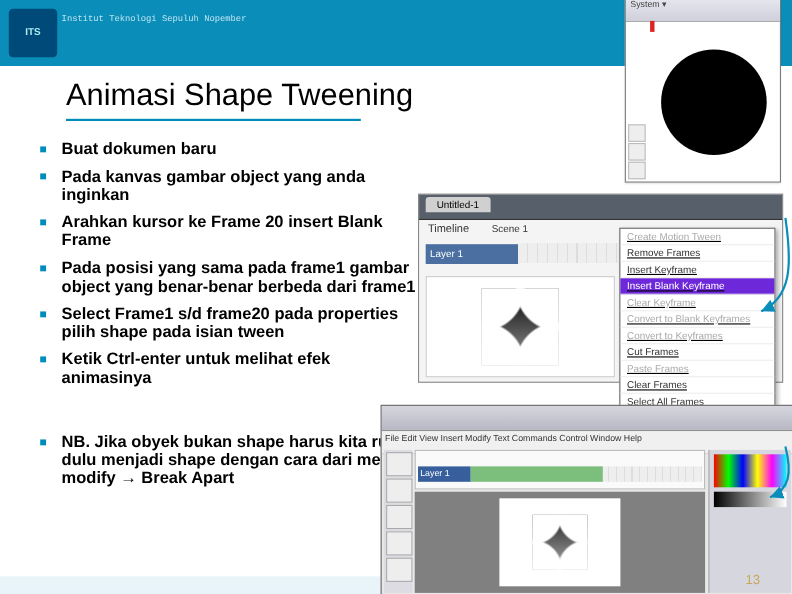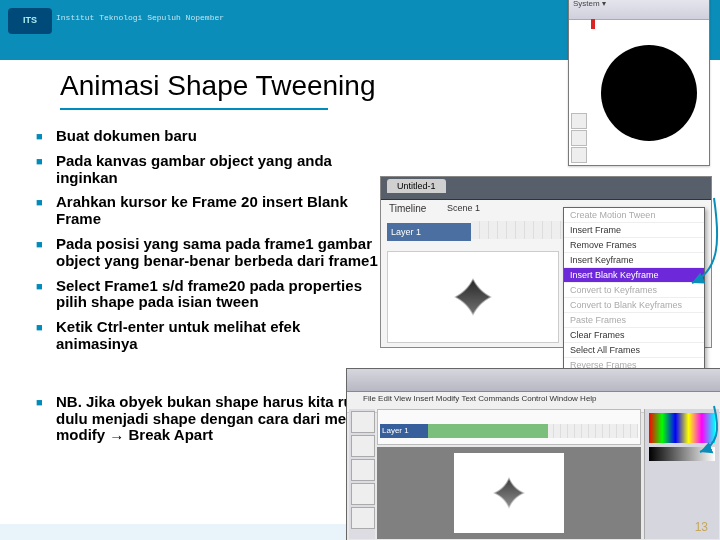--- a/index.html
+++ b/index.html
@@ -1,18 +1,18 @@
 <!DOCTYPE html>
 <html><head>
 <meta charset="utf-8">
 <style>
   body { margin:0; font-family: Arial, Helvetica, sans-serif; background:#fff; }
   .slide { position:relative; width:720px; height:540px; overflow:hidden; }
   .topbar { position:absolute; top:0; left:0; right:0; height:60px; background:#0a8db8; }
-  .logo { position:absolute; top:8px; left:8px; width:44px; height:26px; background:#004a7a; border-radius:4px; display:flex; align-items:center; justify-content:center; color:#aee; font-size:9px; font-weight:bold; text-align:center; line-height:1.1;}
+  .logo { position:absolute; top:8px; left:8px; width:44px; height:44px; background:#004a7a; border-radius:4px; display:flex; align-items:center; justify-content:center; color:#aee; font-size:9px; font-weight:bold; text-align:center; line-height:1.1;}
   .logotxt { position:absolute; top:14px; left:56px; color:#bfe5f2; font-size:8px; line-height:1.1;font-family:Liberation Mono, monospace; }
   h1 { position:absolute; top:70px; left:60px; margin:0; font-size:28px; font-weight:400; color:#000; }
   .underline { position:absolute; top:108px; left:60px; width:268px; height:2px; background:#008cba; }
   ul.bullets { position:absolute; top:128px; left:36px; width:350px; margin:0; padding:0; list-style:none; }
   ul.bullets > li { position:relative; padding-left:20px; font-size:15px; line-height:1.12; margin-bottom:8px; color:#000;font-weight:bold; }
   ul.bullets > li::before { content:"■"; position:absolute; left:0; top:2px; color:#008cba; font-size:11px; }
   ul.bullets > li.gap { margin-top:41px; }
   
   .panelA { position:absolute; top:-4px; right:10px; width:140px; height:168px; background:#fff; border:1px solid #7a7a7a; box-shadow:0 1px 2px rgba(0,0,0,.2);}
   .panelA .hd { height:18px; background:linear-gradient(#e8e8f0,#d0d0dc); border-bottom:1px solid #aaa; font-size:8px; color:#444; padding:2px 4px; }
@@ -20,61 +20,61 @@
   .panelA .tools span{ width:14px; height:14px; background:#eee; border:1px solid #bbb; font-size:8px; text-align:center;}
   .panelA .circ { position:absolute; top:48px; left:32px; width:96px; height:96px; background:#000; border-radius:50%; }
   .panelA .redbar { position:absolute; top:22px; left:22px; width:4px; height:10px; background:#d22;}
   
   .panelB { position:absolute; top:176px; left:380px; width:330px; height:170px; background:#f4f4f4; border:1px solid #888; }
   .panelB .tlbar { height:22px; background:#575f6a; border-bottom:1px solid #333;}
   .panelB .tabs { position:absolute; top:2px; left:6px; background:#d0d0d0; font-size:9px; padding:2px 10px; border-radius:3px 3px 0 0;}
   .panelB .row { position:absolute; top:44px; left:6px; right:6px; height:18px; }
   .panelB .layer { width:80px; height:18px; background:#4a6fa0; color:#fff; font-size:9px; line-height:18px; padding-left:4px; display:inline-block;}
   .panelB .frames { display:inline-block; vertical-align:top; height:18px; width:220px; background:repeating-linear-gradient(90deg,#eee,#eee 8px,#ddd 8px,#ddd 9px);}
-  .panelB .menu { position:absolute; top:30px; right:6px; width:140px; background:#fff; border:1px solid #666; box-shadow:2px 2px 4px rgba(0,0,0,.3); font-size:9px;}
+  .panelB .menu { position:absolute; top:30px; right:6px; width:140px; background:#fff; border:1px solid #666; box-shadow:2px 2px 4px rgba(0,0,0,.3); font-size:9px;text-decoration:underline;}
   .panelB .menu div { padding:2px 6px; color:#333; border-bottom:1px solid #eee;}
   .panelB .menu div.hl { background:#6d28d9; color:#fff;}
   .panelB .menu div.grey { color:#aaa;}
   .panelB .canvas { position:absolute; top:74px; left:6px; width:170px; height:90px; background:#fff; border:1px solid #ccc; display:flex; align-items:center; justify-content:center;}
   .xshape { width:70px; height:70px; position:relative;}
   .xshape::before,.xshape::after{content:"";position:absolute;inset:0;background:radial-gradient(circle at 50% 50%, transparent 18px, #000 18px);}
   .xshape::before{clip-path:polygon(0 0,100% 0,60% 50%,100% 100%,0 100%,40% 50%);}
   .xshape{background:
     radial-gradient(ellipse 40px 40px at 0% 0%, #fff 38px, transparent 40px),
     radial-gradient(ellipse 40px 40px at 100% 0%, #fff 38px, transparent 40px),
     radial-gradient(ellipse 40px 40px at 0% 100%, #fff 38px, transparent 40px),
     radial-gradient(ellipse 40px 40px at 100% 100%, #fff 38px, transparent 40px),
     linear-gradient(#000,#999);
   }
   .xshape::before,.xshape::after{display:none;} 
   svg.arrows { position:absolute; top:0; left:0; width:720px; height:540px; pointer-events:none; }
   
   .panelC { position:absolute; left:346px; top:368px; width:374px; height:172px; background:#e8e8e8; border:1px solid #666; overflow:hidden;}
   .panelC .tb { height:22px; background:linear-gradient(#d6d6de,#b8b8c4); border-bottom:1px solid #888;}
-  .panelC .menub { height:16px; background:#f0f0f0; border-bottom:1px solid #ccc; font-size:8px; color:#333; padding:2px 16px; white-space:nowrap; overflow:hidden;}
+  .panelC .menub { height:16px; background:#f0f0f0; border-bottom:1px solid #ccc; font-size:8px; color:#333; padding:2px 3px; white-space:nowrap; overflow:hidden;}
   .panelC .toolcol { position:absolute; top:40px; left:2px; width:26px; bottom:2px; background:#dcdce2;}
   .panelC .toolcol span{display:block;width:22px;height:20px;margin:2px;background:#eee;border:1px solid #aaa;}
   .panelC .tl { position:absolute; top:40px; left:30px; right:80px; height:34px; background:#fafafa; border:1px solid #bbb;}
   .panelC .tl .lay { position:absolute; top:14px; left:2px; width:46px; height:14px; background:#365f9c; font-size:8px;color:#fff;line-height:14px;padding-left:2px;}
   .panelC .tl .frm { position:absolute; top:14px; left:50px; right:2px; height:14px; background:repeating-linear-gradient(90deg,#eee,#eee 6px,#ddd 6px,#ddd 7px);}
   .panelC .tl .tween { position:absolute; top:14px; left:50px; width:120px; height:14px; background:linear-gradient(90deg,#7cbf7c,#7cbf7c);}
   .panelC .stage { position:absolute; top:78px; left:30px; right:80px; bottom:2px; background:#808080; display:flex; align-items:center; justify-content:center;}
   .panelC .stage .sheet { width:110px; height:80px; background:#fff; display:flex; align-items:center; justify-content:center;}
   .xshape2 { width:50px; height:50px;
     background:
     radial-gradient(ellipse 28px 28px at 0% 0%, #fff 26px, transparent 28px),
     radial-gradient(ellipse 28px 28px at 100% 0%, #fff 26px, transparent 28px),
     radial-gradient(ellipse 28px 28px at 0% 100%, #fff 26px, transparent 28px),
     radial-gradient(ellipse 28px 28px at 100% 100%, #fff 26px, transparent 28px),
     linear-gradient(#222,#aaa);
   }
   .panelC .rpanel { position:absolute; top:40px; right:2px; width:74px; bottom:2px; background:#d6d6de; border-left:1px solid #aaa;}
   .panelC .rpanel .sw { height:30px; margin:4px; background:linear-gradient(90deg,#f00,#0f0,#00f,#ff0,#f0f,#0ff);}
   .panelC .rpanel .grad { height:14px; margin:4px; background:linear-gradient(90deg,#000,#fff);}
-  .pagenum { position:absolute; bottom:6px; right:12px; font-size:12px; color:#c7a85a;}
+  .pagenum { position:absolute; bottom:6px; right:29px; font-size:12px; color:#c7a85a;}
   .stripe { position:absolute; bottom:0; left:0; right:0; height:16px; background:#e8f4f9;}
 </style>
 </head>
 <body>
 
 <div class="slide">
   <div class="stripe"></div>
   <div class="topbar">
     <div class="logo">
         <span>ITS</span>
@@ -114,26 +114,27 @@
     <div style="position:absolute;top:26px;left:8px;font-size:10px;color:#333;">Timeline</div>
     <div style="position:absolute;top:26px;left:66px;font-size:9px;color:#333;">Scene 1</div>
     <div class="row">
       <span class="layer">Layer 1</span><span class="frames"></span>
     </div>
     <div class="canvas">
       <div class="xshape"></div>
     </div>
     <div class="menu" id="ctxmenu">
         <div class="grey">Create Motion Tween</div>
-        <div>Insert Frame</div>
         <div>Remove Frames</div>
         <div>Insert Keyframe</div>
         <div class="hl">Insert Blank Keyframe</div>
+        <div class="grey">Clear Keyframe</div>
+        <div class="grey">Convert to Blank Keyframes</div>
         <div class="grey">Convert to Keyframes</div>
-        <div class="grey">Convert to Blank Keyframes</div>
+        <div>Cut Frames</div>
         <div class="grey">Paste Frames</div>
         <div>Clear Frames</div>
         <div>Select All Frames</div>
         <div class="grey">Reverse Frames</div>
         <div class="grey">Synchronize Symbols</div>
         <div>Actions</div>
       </div>
   </div>
 
   <div class="panelC">

